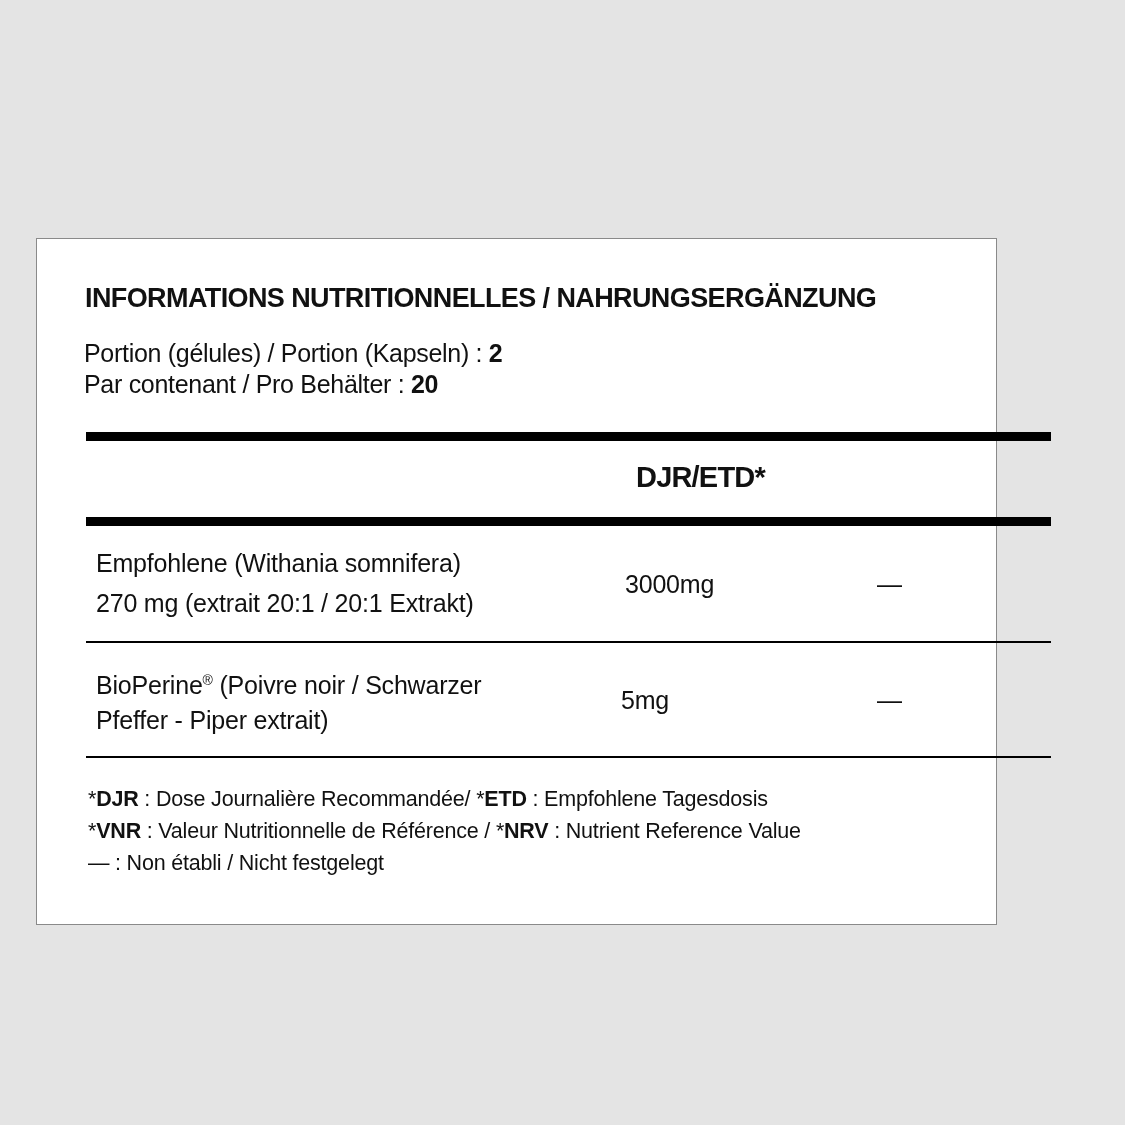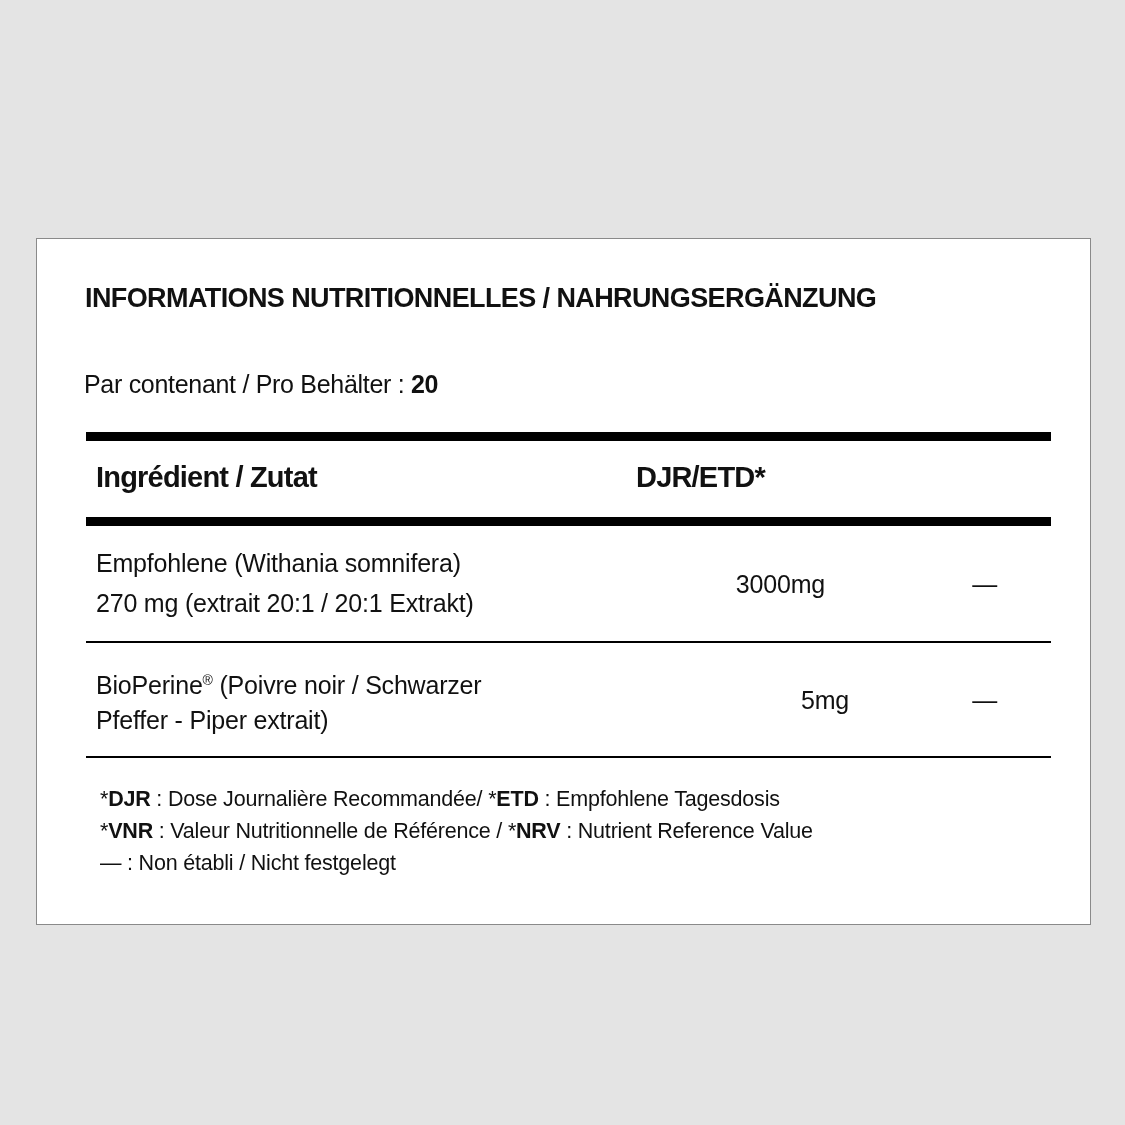--- a/index.html
+++ b/index.html
@@ -7,71 +7,71 @@
       width: 1125px; height: 1125px;
       background: #e4e4e4;
       position: relative;
       font-family: "Liberation Sans", "DejaVu Sans", sans-serif;
       color: #111;
       overflow: hidden;
     }
     .card {
       position: absolute;
       left: 36px; top: 238px;
-      width: 1055px; height: 687px;
+      width: 961px; height: 687px;
       background: #ffffff;
       border: 1px solid #8a8a8a;
       box-sizing: border-box;
     }
     .title {
       position: absolute; left: 48px; top: 44px;
       font-size: 27px; font-weight: bold; letter-spacing: -0.6px;
       white-space: nowrap;
     }
     .meta { position: absolute; left: 47px; font-size: 25px; white-space: nowrap; letter-spacing: -0.3px; }
     .meta b { font-weight: bold; }
     .meta1 { top: 100px; }
     .meta2 { top: 131px; }
     .rule-thick { position: absolute; left: 49px; width: 965px; height: 9px; background: #000; }
     .rule-thin { position: absolute; left: 49px; width: 965px; height: 2px; background: #000; }
     .th { position: absolute; top: 222px; font-size: 29px; font-weight: bold; letter-spacing: -0.8px; white-space: nowrap; }
     .td { position: absolute; font-size: 25px; white-space: nowrap; letter-spacing: -0.2px; line-height: 41px; }
-    .td-center { text-align: right; }
+    .td-center { text-align: left; }
     .td sup { font-size: 14px; vertical-align: 9px; }
-    .foot { position: absolute; left: 51px; font-size: 21.5px; white-space: nowrap; letter-spacing: -0.2px; margin-left: 12px; }
+    .foot { position: absolute; left: 51px; font-size: 21.5px; white-space: nowrap; letter-spacing: -0.2px; }
     .foot b { font-weight: bold; }
   </style>
 </head>
 <body>
 
 <div class="card">
   <div class="title">INFORMATIONS NUTRITIONNELLES / NAHRUNGSERGÄNZUNG</div>
 
+  <div class="meta meta1"><span>Portion (gélules) / Portion (Kapseln) : </span><b>2</b></div>
   <div class="meta meta2"><span>Par contenant / Pro Behälter : </span><b>20</b></div>
 
   <div class="rule-thick" style="top:193px;"></div>
 
-  <div class="th" style="left:59px;">Ingrédient / Zutat</div>
   <div class="th" style="left:599px;">DJR/ETD*</div>
 
   <div class="rule-thick" style="top:278px;"></div>
 
   <div>
     <div class="td" style="left:59px; top:304px;">Empfohlene (Withania somnifera)</div>
     <div class="td" style="left:59px; top:344px;">270 mg (extrait 20:1 / 20:1 Extrakt)</div>
     <div class="td td-center" style="left:588px; width:200px; top:325px;">3000mg</div>
     <div class="td td-center" style="left:840px; width:120px; top:325px;">—</div>
   </div>
 
   <div class="rule-thin" style="top:402px;"></div>
 
   <div>
     <div class="td" style="left:59px; top:421px;"><span>BioPerine</span><sup>®</sup><span> (Poivre noir / Schwarzer</span></div>
     <div class="td" style="left:59px; top:461px;">Pfeffer - Piper extrait)</div>
-    <div class="td td-center" style="left:612px; width:200px; top:441px;">5mg</div>
+    <div class="td td-center" style="left:584px; width:200px; top:441px;">5mg</div>
     <div class="td td-center" style="left:840px; width:120px; top:441px;">—</div>
   </div>
 
   <div class="rule-thin" style="top:517px;"></div>
 
   <div class="foot" style="top:548px;"><span>*</span><b>DJR</b><span> : Dose Journalière Recommandée/ *</span><b>ETD</b><span> : Empfohlene Tagesdosis</span></div>
   <div class="foot" style="top:612px;">— : Non établi / Nicht festgelegt</div>
   <div class="foot" style="top:580px;"><span>*</span><b>VNR</b><span> : Valeur Nutritionnelle de Référence / *</span><b>NRV</b><span> : Nutrient Reference Value</span></div>
 </div>
 

